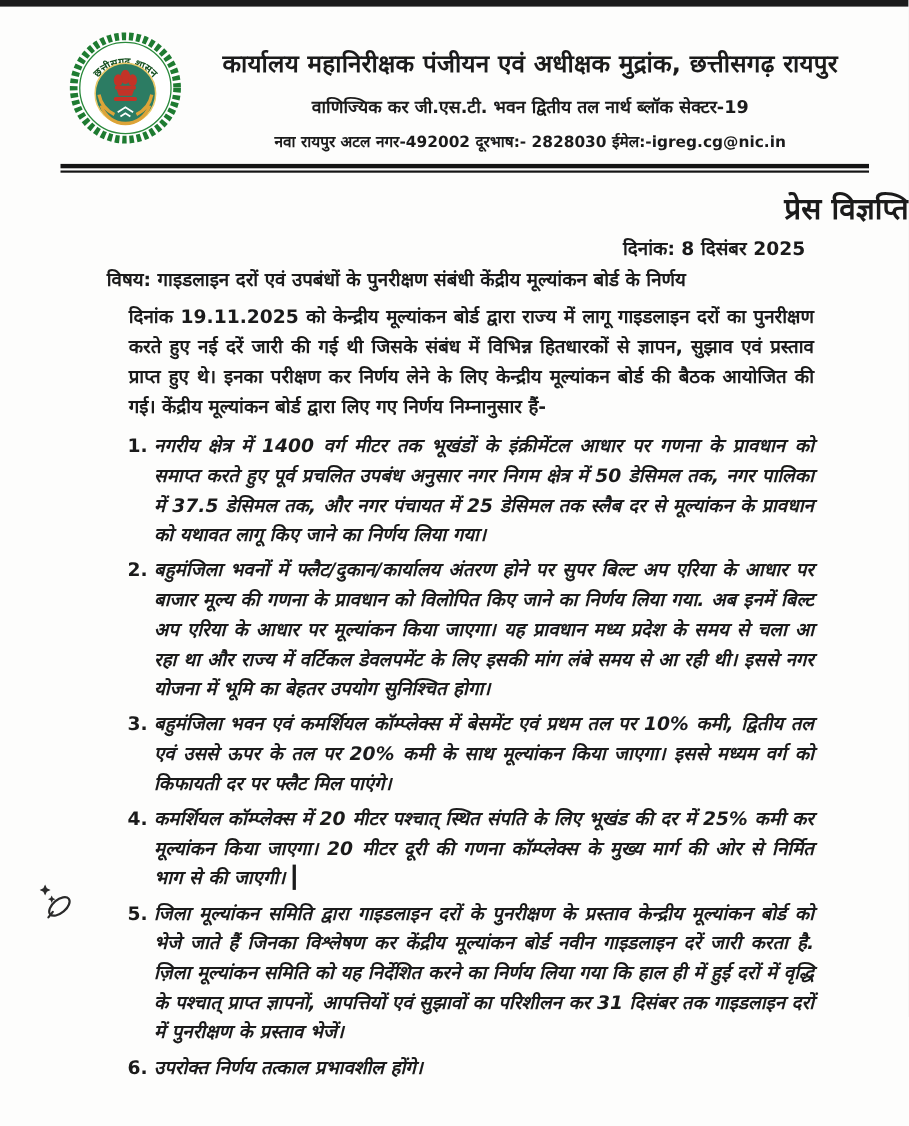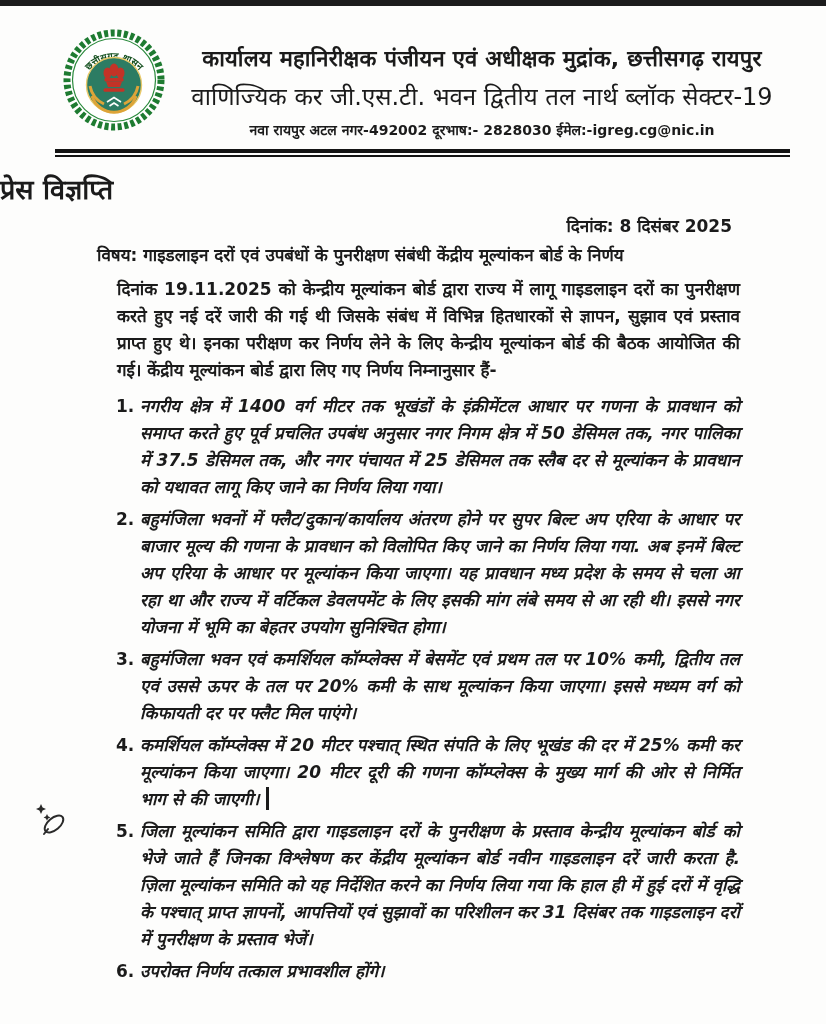--- a/index.html
+++ b/index.html
@@ -28,35 +28,35 @@
   }
   .head-text{
     margin-left:172px;margin-right:34px;
     text-align:center;
   }
   .head-line1{
     font-size:22px;font-weight:700;line-height:30px;
     letter-spacing:.2px;margin-top:14px;
   }
   .head-line2{
-    font-size:24px;font-weight:400;line-height:27px;
+    font-size:16px;font-weight:700;line-height:27px;
     margin-top:10px;
   }
   .head-line3{
     font-size:14px;font-weight:700;line-height:19px;
     margin-top:10px;
   }
   .rule{
     margin:9px 36px 0 55px;
   }
   .rule .thick{height:4px;background:#141414;}
   .rule .thin{height:2px;background:#141414;margin-top:2px;}
   
   .doc-title{
-    text-align:left;
+    text-align:right;
     font-size:27px;font-weight:700;
     margin-top:13px;
   }
   .doc-date{
     text-align:right;
     margin-right:94px;
     font-size:17px;font-weight:700;
     margin-top:7px;
     padding-left:28px;
   }

